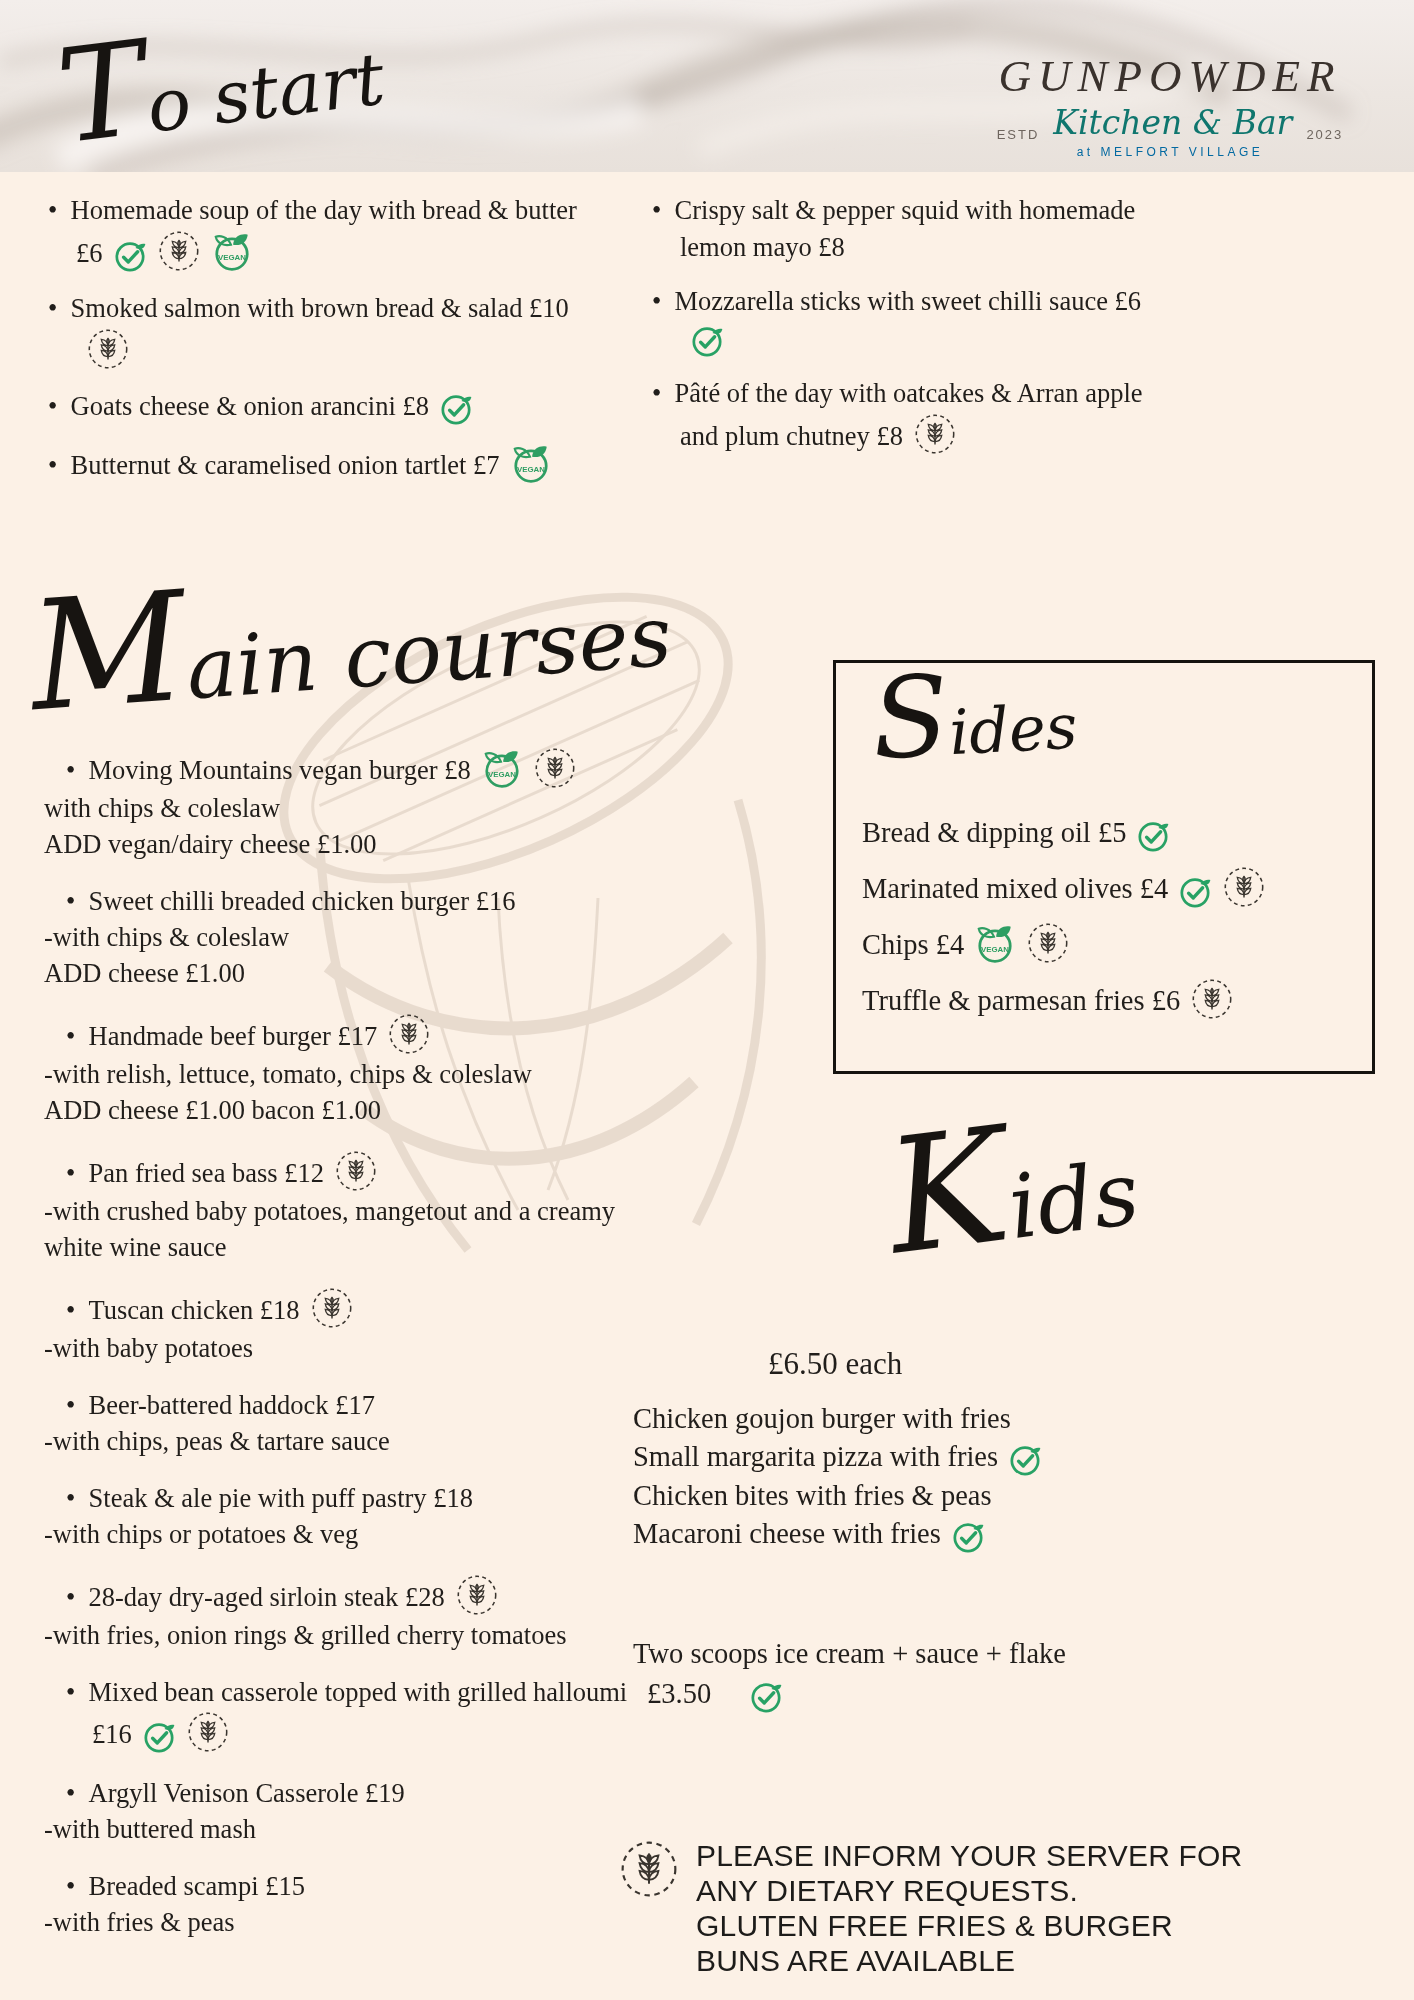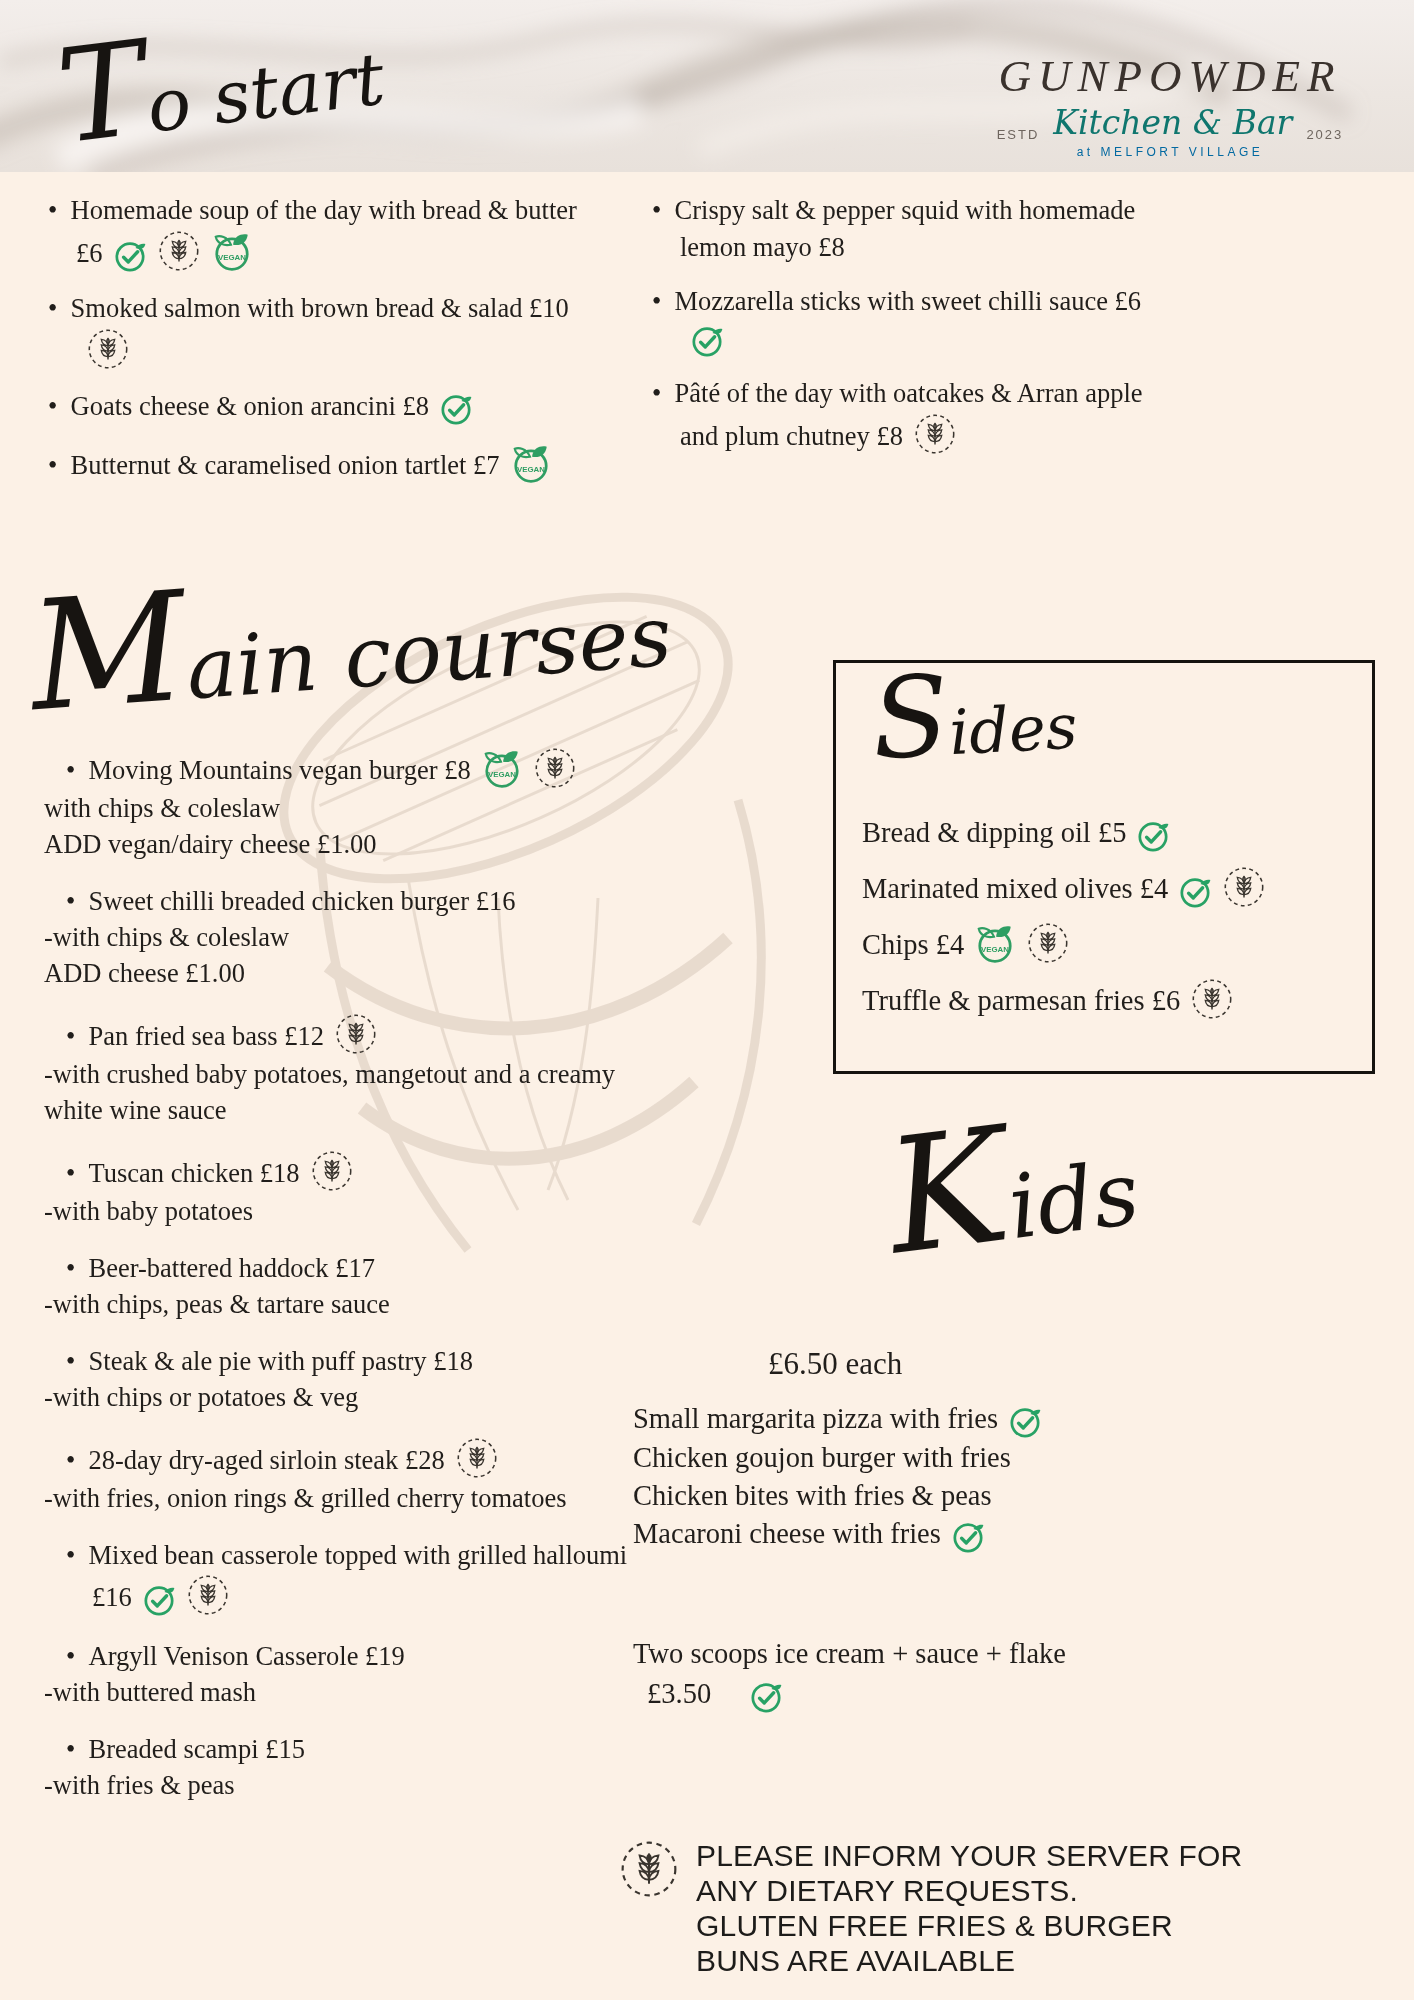--- a/index.html
+++ b/index.html
@@ -185,20 +185,30 @@
           </svg></div>
         <div class="mc-sub">with chips &amp; coleslaw</div>
         <div class="mc-sub">ADD vegan/dairy cheese £1.00</div>
       </div>
       <div class="mc-item">
         <div class="mc-head"><span>Sweet chilli breaded chicken burger £16</span></div>
         <div class="mc-sub">-with chips &amp; coleslaw</div>
         <div class="mc-sub">ADD cheese £1.00</div>
       </div>
       <div class="mc-item">
+        <div class="mc-head"><span>Handmade beef burger £17</span><svg width="44" height="44" viewBox="0 0 40 40">
+    <circle cx="20" cy="20" r="17" fill="none" stroke="#3a352f" stroke-width="1.4" stroke-dasharray="3.5 3"></circle>
+    <path d="M20 10.5V29.5" stroke="#3a352f" stroke-width="1.3" fill="none"></path>
+    <path d="M20 10.5c-1.5 1.5-1.5 3.5 0 5 1.5-1.5 1.5-3.5 0-5z" fill="none" stroke="#3a352f" stroke-width="1.2"></path>
+    <path d="M20 17c-3.2-.2-5.6-2.4-6.1-5.8 3.3.4 5.8 2.5 6.1 5.8zm0 0c3.2-.2 5.6-2.4 6.1-5.8-3.3.4-5.8 2.5-6.1 5.8zM20 22c-3.2-.2-5.6-2.4-6.1-5.8 3.3.4 5.8 2.5 6.1 5.8zm0 0c3.2-.2 5.6-2.4 6.1-5.8-3.3.4-5.8 2.5-6.1 5.8zM20 27c-3.2-.2-5.6-2.4-6.1-5.8 3.3.4 5.8 2.5 6.1 5.8zm0 0c3.2-.2 5.6-2.4 6.1-5.8-3.3.4-5.8 2.5-6.1 5.8z" fill="none" stroke="#3a352f" stroke-width="1.2"></path>
+          </svg></div>
+        <div class="mc-sub">-with relish, lettuce, tomato, chips &amp; coleslaw</div>
+        <div class="mc-sub">ADD cheese £1.00 bacon £1.00</div>
+      </div>
+      <div class="mc-item">
         <div class="mc-head"><span>Pan fried sea bass £12</span><svg width="44" height="44" viewBox="0 0 40 40">
     <circle cx="20" cy="20" r="17" fill="none" stroke="#3a352f" stroke-width="1.4" stroke-dasharray="3.5 3"></circle>
     <path d="M20 10.5V29.5" stroke="#3a352f" stroke-width="1.3" fill="none"></path>
     <path d="M20 10.5c-1.5 1.5-1.5 3.5 0 5 1.5-1.5 1.5-3.5 0-5z" fill="none" stroke="#3a352f" stroke-width="1.2"></path>
     <path d="M20 17c-3.2-.2-5.6-2.4-6.1-5.8 3.3.4 5.8 2.5 6.1 5.8zm0 0c3.2-.2 5.6-2.4 6.1-5.8-3.3.4-5.8 2.5-6.1 5.8zM20 22c-3.2-.2-5.6-2.4-6.1-5.8 3.3.4 5.8 2.5 6.1 5.8zm0 0c3.2-.2 5.6-2.4 6.1-5.8-3.3.4-5.8 2.5-6.1 5.8zM20 27c-3.2-.2-5.6-2.4-6.1-5.8 3.3.4 5.8 2.5 6.1 5.8zm0 0c3.2-.2 5.6-2.4 6.1-5.8-3.3.4-5.8 2.5-6.1 5.8z" fill="none" stroke="#3a352f" stroke-width="1.2"></path>
           </svg></div>
         <div class="mc-sub">-with crushed baby potatoes, mangetout and a creamy white wine sauce</div>
       </div>
       <div class="mc-item">
         <div class="mc-head"><span>Tuscan chicken £18</span><svg width="44" height="44" viewBox="0 0 40 40">
@@ -282,26 +292,26 @@
     <path d="M20 10.5V29.5" stroke="#3a352f" stroke-width="1.3" fill="none"></path>
     <path d="M20 10.5c-1.5 1.5-1.5 3.5 0 5 1.5-1.5 1.5-3.5 0-5z" fill="none" stroke="#3a352f" stroke-width="1.2"></path>
     <path d="M20 17c-3.2-.2-5.6-2.4-6.1-5.8 3.3.4 5.8 2.5 6.1 5.8zm0 0c3.2-.2 5.6-2.4 6.1-5.8-3.3.4-5.8 2.5-6.1 5.8zM20 22c-3.2-.2-5.6-2.4-6.1-5.8 3.3.4 5.8 2.5 6.1 5.8zm0 0c3.2-.2 5.6-2.4 6.1-5.8-3.3.4-5.8 2.5-6.1 5.8zM20 27c-3.2-.2-5.6-2.4-6.1-5.8 3.3.4 5.8 2.5 6.1 5.8zm0 0c3.2-.2 5.6-2.4 6.1-5.8-3.3.4-5.8 2.5-6.1 5.8z" fill="none" stroke="#3a352f" stroke-width="1.2"></path>
           </svg></div>
       </div>
   </div>
 
   <div class="script kids-title">Kids</div>
   <div class="kids-price">£6.50 each</div>
   <div class="kids-list">
+      <div class="kid-item"><span>Chicken goujon burger with fries</span></div>
       <div class="kid-item"><span>Small margarita pizza with fries</span><svg width="34" height="34" viewBox="0 0 40 40">
       <circle cx="20" cy="21" r="15.5" fill="none" stroke="#28a265" stroke-width="3.2"></circle>
       <path d="M12.5 21.5l5.5 5.5L29 15" fill="none" stroke="#28a265" stroke-width="4" stroke-linecap="round" stroke-linejoin="round"></path>
       <path d="M26.5 10.5c3.5-5 9-5.5 11.5-4.5-.5 4-4.5 8-11.5 4.5z" fill="#28a265"></path>
         </svg></div>
-      <div class="kid-item"><span>Chicken goujon burger with fries</span></div>
       <div class="kid-item"><span>Chicken bites with fries &amp; peas</span></div>
       <div class="kid-item"><span>Macaroni cheese with fries</span><svg width="34" height="34" viewBox="0 0 40 40">
       <circle cx="20" cy="21" r="15.5" fill="none" stroke="#28a265" stroke-width="3.2"></circle>
       <path d="M12.5 21.5l5.5 5.5L29 15" fill="none" stroke="#28a265" stroke-width="4" stroke-linecap="round" stroke-linejoin="round"></path>
       <path d="M26.5 10.5c3.5-5 9-5.5 11.5-4.5-.5 4-4.5 8-11.5 4.5z" fill="#28a265"></path>
         </svg></div>
     </div>
   <div class="kids-dessert">
     <div>Two scoops ice cream + sauce + flake</div>
     <div class="price-row">

